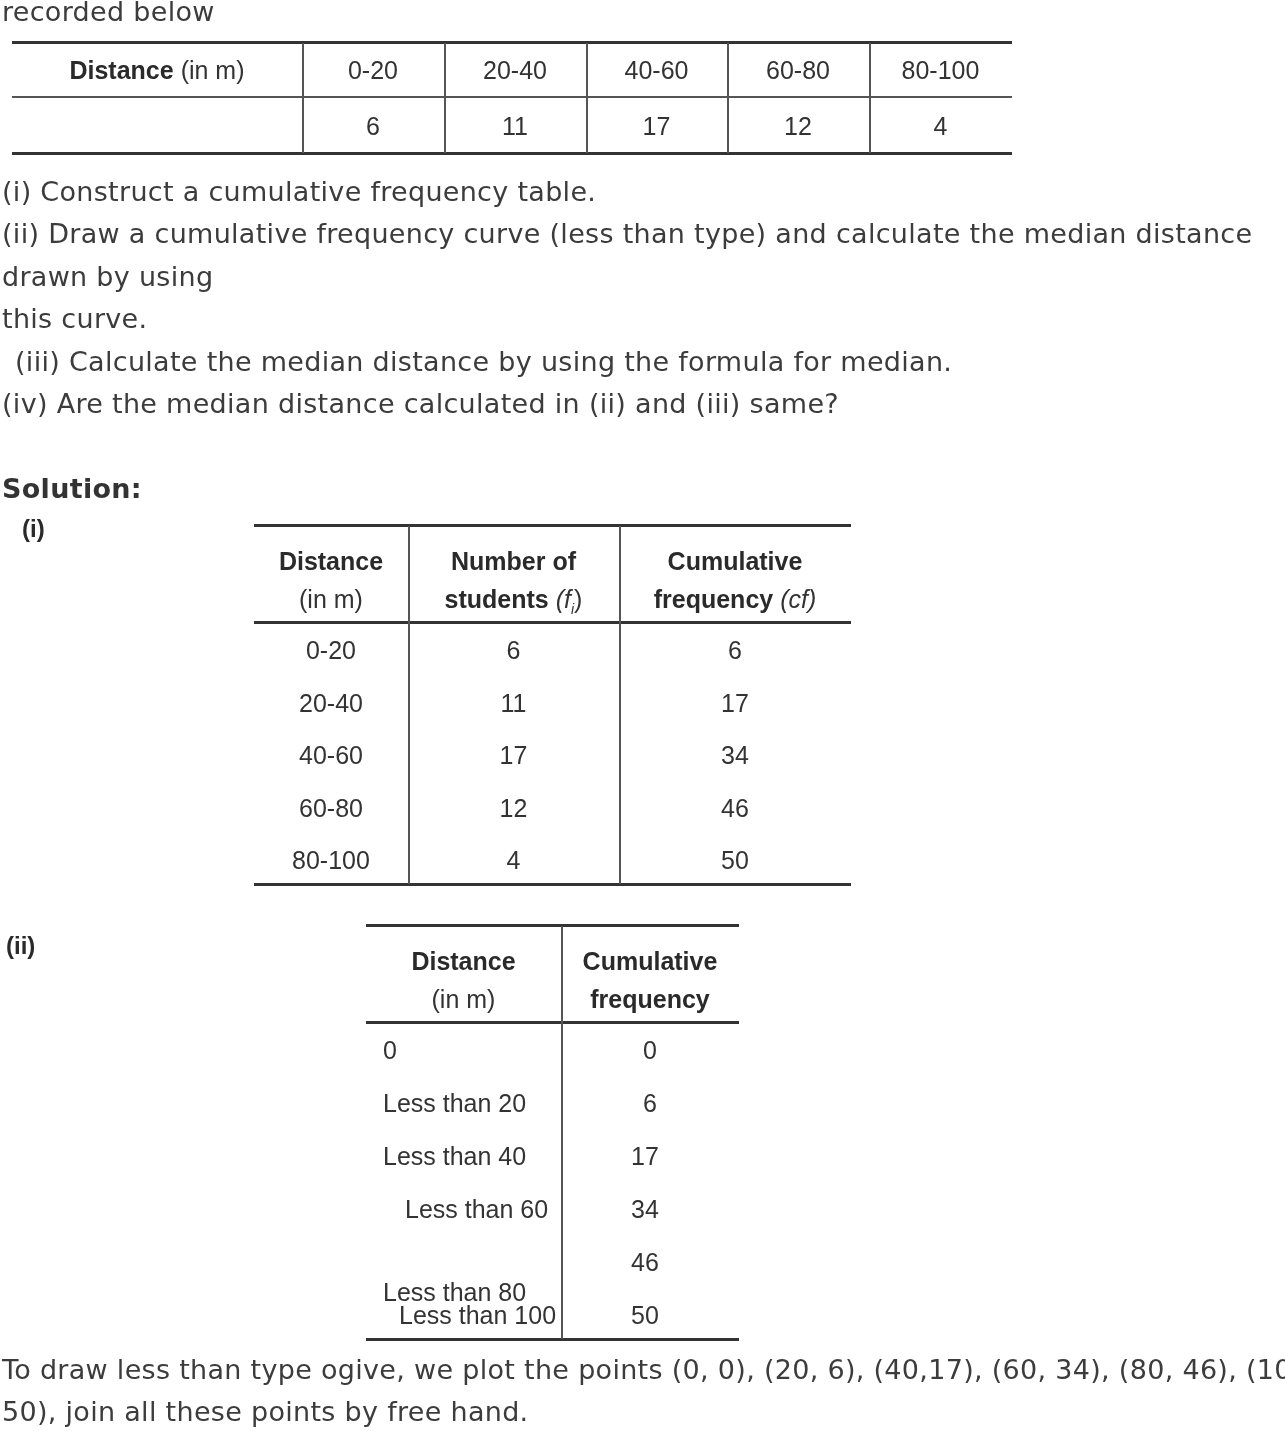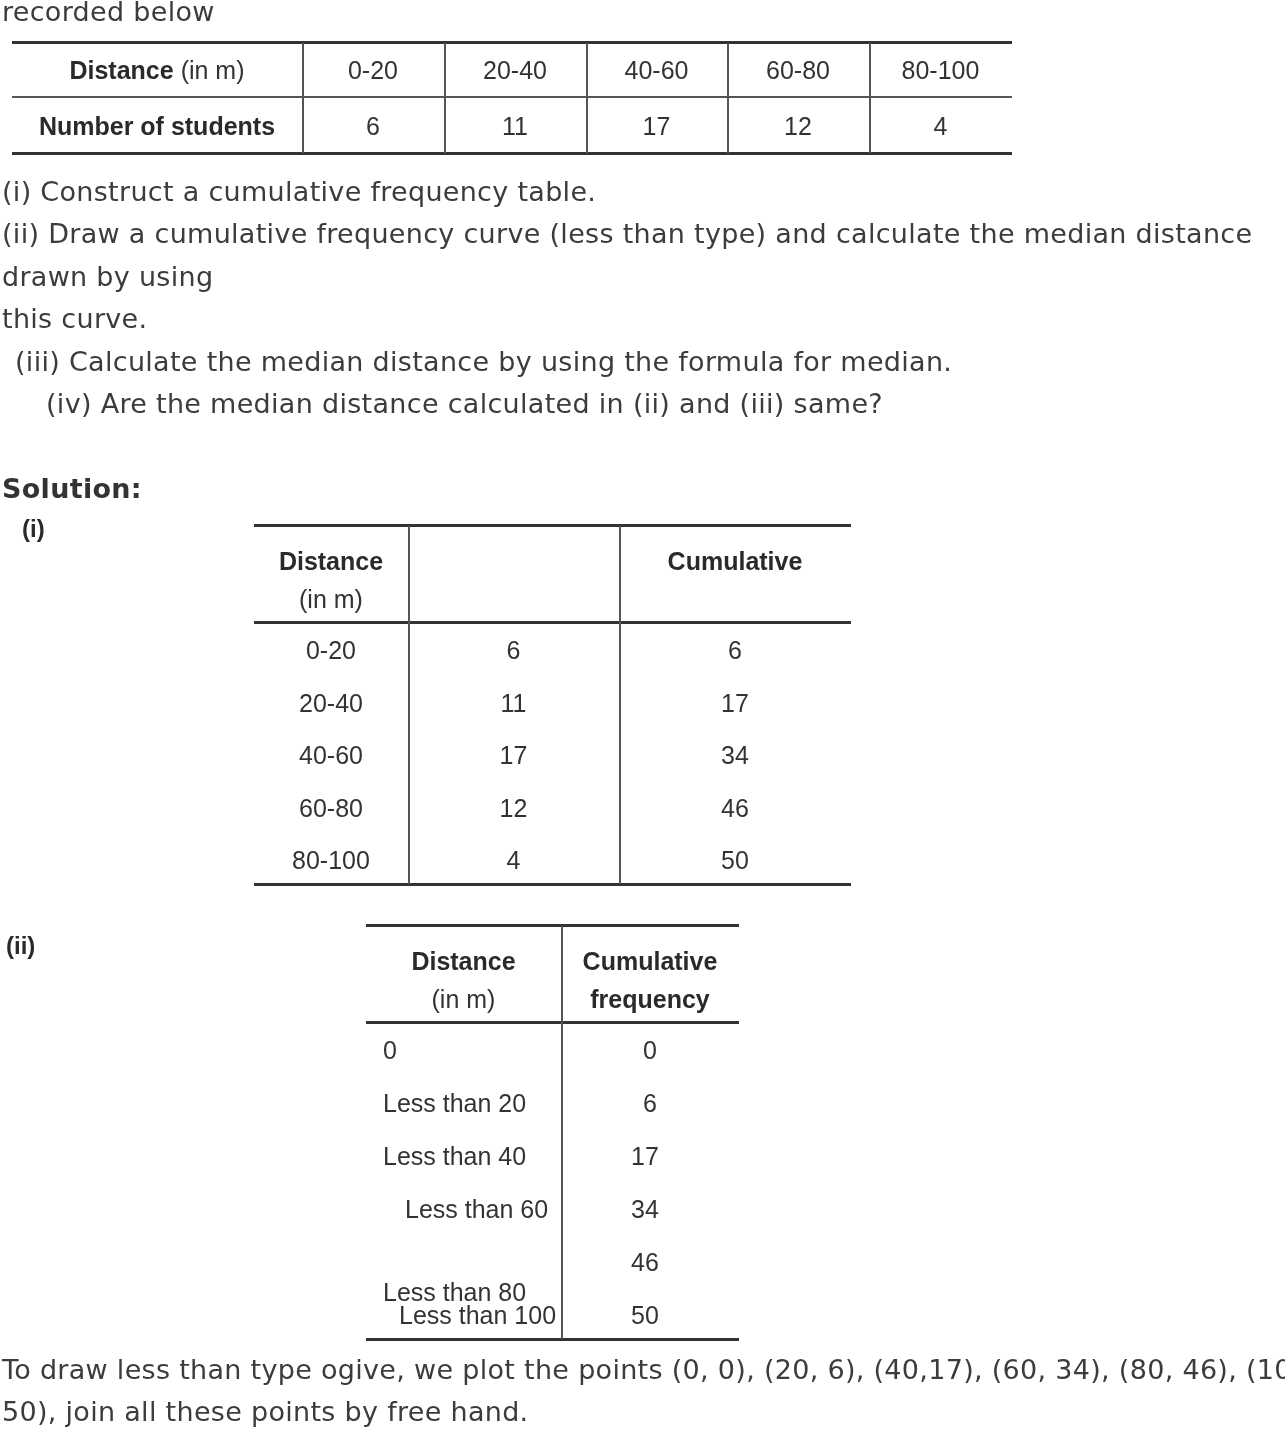--- a/index.html
+++ b/index.html
@@ -25,58 +25,62 @@
   <div class="hrule" style="left:12px; top:152px; width:1000px;"></div>
   <div class="vrule" style="left:302px; top:43px; height:110px;"></div>
   <div class="vrule" style="left:444px; top:43px; height:110px;"></div>
   <div class="vrule" style="left:586px; top:43px; height:110px;"></div>
   <div class="vrule" style="left:727px; top:43px; height:110px;"></div>
   <div class="vrule" style="left:869px; top:43px; height:110px;"></div>
 
   <div class="cell tbl-text" style="left:12px; top:56px; width:290px;">
     <span class="b">Distance</span><span> (in m)</span>
   </div>
-  <div class="cell tbl-text b" style="left:12px; top:112px; width:290px;">Number of students</div>
 
   <div class="cell tbl-text" style="left:302px; top:56px; width:142px;">0-20</div>
   <div class="cell tbl-text" style="left:444px; top:56px; width:142px;">20-40</div>
   <div class="cell tbl-text" style="left:586px; top:56px; width:141px;">40-60</div>
   <div class="cell tbl-text" style="left:727px; top:56px; width:142px;">60-80</div>
   <div class="cell tbl-text" style="left:869px; top:56px; width:143px;">80-100</div>
 
   <div class="cell tbl-text" style="left:302px; top:112px; width:142px;">6</div>
   <div class="cell tbl-text" style="left:444px; top:112px; width:142px;">11</div>
   <div class="cell tbl-text" style="left:586px; top:112px; width:141px;">17</div>
   <div class="cell tbl-text" style="left:727px; top:112px; width:142px;">12</div>
   <div class="cell tbl-text" style="left:869px; top:112px; width:143px;">4</div>
 </div>
 
 <div class="abs line" style="left:2px; top:176px;">(i)  Construct a cumulative frequency table.</div>
 <div class="abs line" style="left:2px; top:218px;">(ii)  Draw a cumulative frequency curve (less than type) and calculate the median distance</div>
 <div class="abs line" style="left:2px; top:261px;">drawn by using</div>
 <div class="abs line" style="left:2px; top:303px;">this curve.</div>
 <div class="abs line" style="left:15px; top:346px;">(iii) Calculate the median distance by using the formula for median.</div>
-<div class="abs line" style="left:2px; top:388px;margin-left:44px;">(iv) Are the median distance calculated in (ii) and (iii) same?</div>
+<div class="abs line" style="left:2px; top:388px;">(iv) Are the median distance calculated in (ii) and (iii) same?</div>
 
 <div class="abs line" style="left:2px; top:473px; font-weight:bold; color:#333;">Solution:</div>
 <div class="abs tbl-text b" style="left:22px; top:515px; font-size:24px;">(i)</div>
 
 <div class="abs" style="left:0; top:0; width:1285px; height:900px;">
   <div class="hrule" style="left:254px; top:524px; width:597px;"></div>
   <div class="hrule" style="left:254px; top:621px; width:597px;"></div>
   <div class="hrule" style="left:254px; top:883px; width:597px;"></div>
   <div class="vrule" style="left:408px; top:526px; height:358px;"></div>
   <div class="vrule" style="left:619px; top:526px; height:358px;"></div>
 
   <div class="cell tbl-text" style="left:254px; top:542px; width:154px; line-height:38px;">
     <div class="b">Distance</div>
     <div>(in m)</div>
   </div>
+  <div class="cell tbl-text" style="left:408px; top:542px; width:211px; line-height:38px;">
+    <div class="b">Number of</div>
+    <div><span class="b">students</span> <span style="font-style:italic;">(f</span><sub style="font-size:14px; font-style:italic;">i</sub><span>)</span></div>
+  </div>
   <div class="cell tbl-text" style="left:619px; top:542px; width:232px; line-height:38px;">
     <div class="b">Cumulative</div>
+    <div><span class="b">frequency</span> <span style="font-style:italic;">(cf)</span></div>
   </div>
 
   <div class="cell tbl-text" style="left:254px; top:636px; width:154px;">0-20</div>
   <div class="cell tbl-text" style="left:408px; top:636px; width:211px;">6</div>
   <div class="cell tbl-text" style="left:619px; top:636px; width:232px;">6</div>
 
   <div class="cell tbl-text" style="left:254px; top:689px; width:154px;">20-40</div>
   <div class="cell tbl-text" style="left:408px; top:689px; width:211px;">11</div>
   <div class="cell tbl-text" style="left:619px; top:689px; width:232px;">17</div>
 

